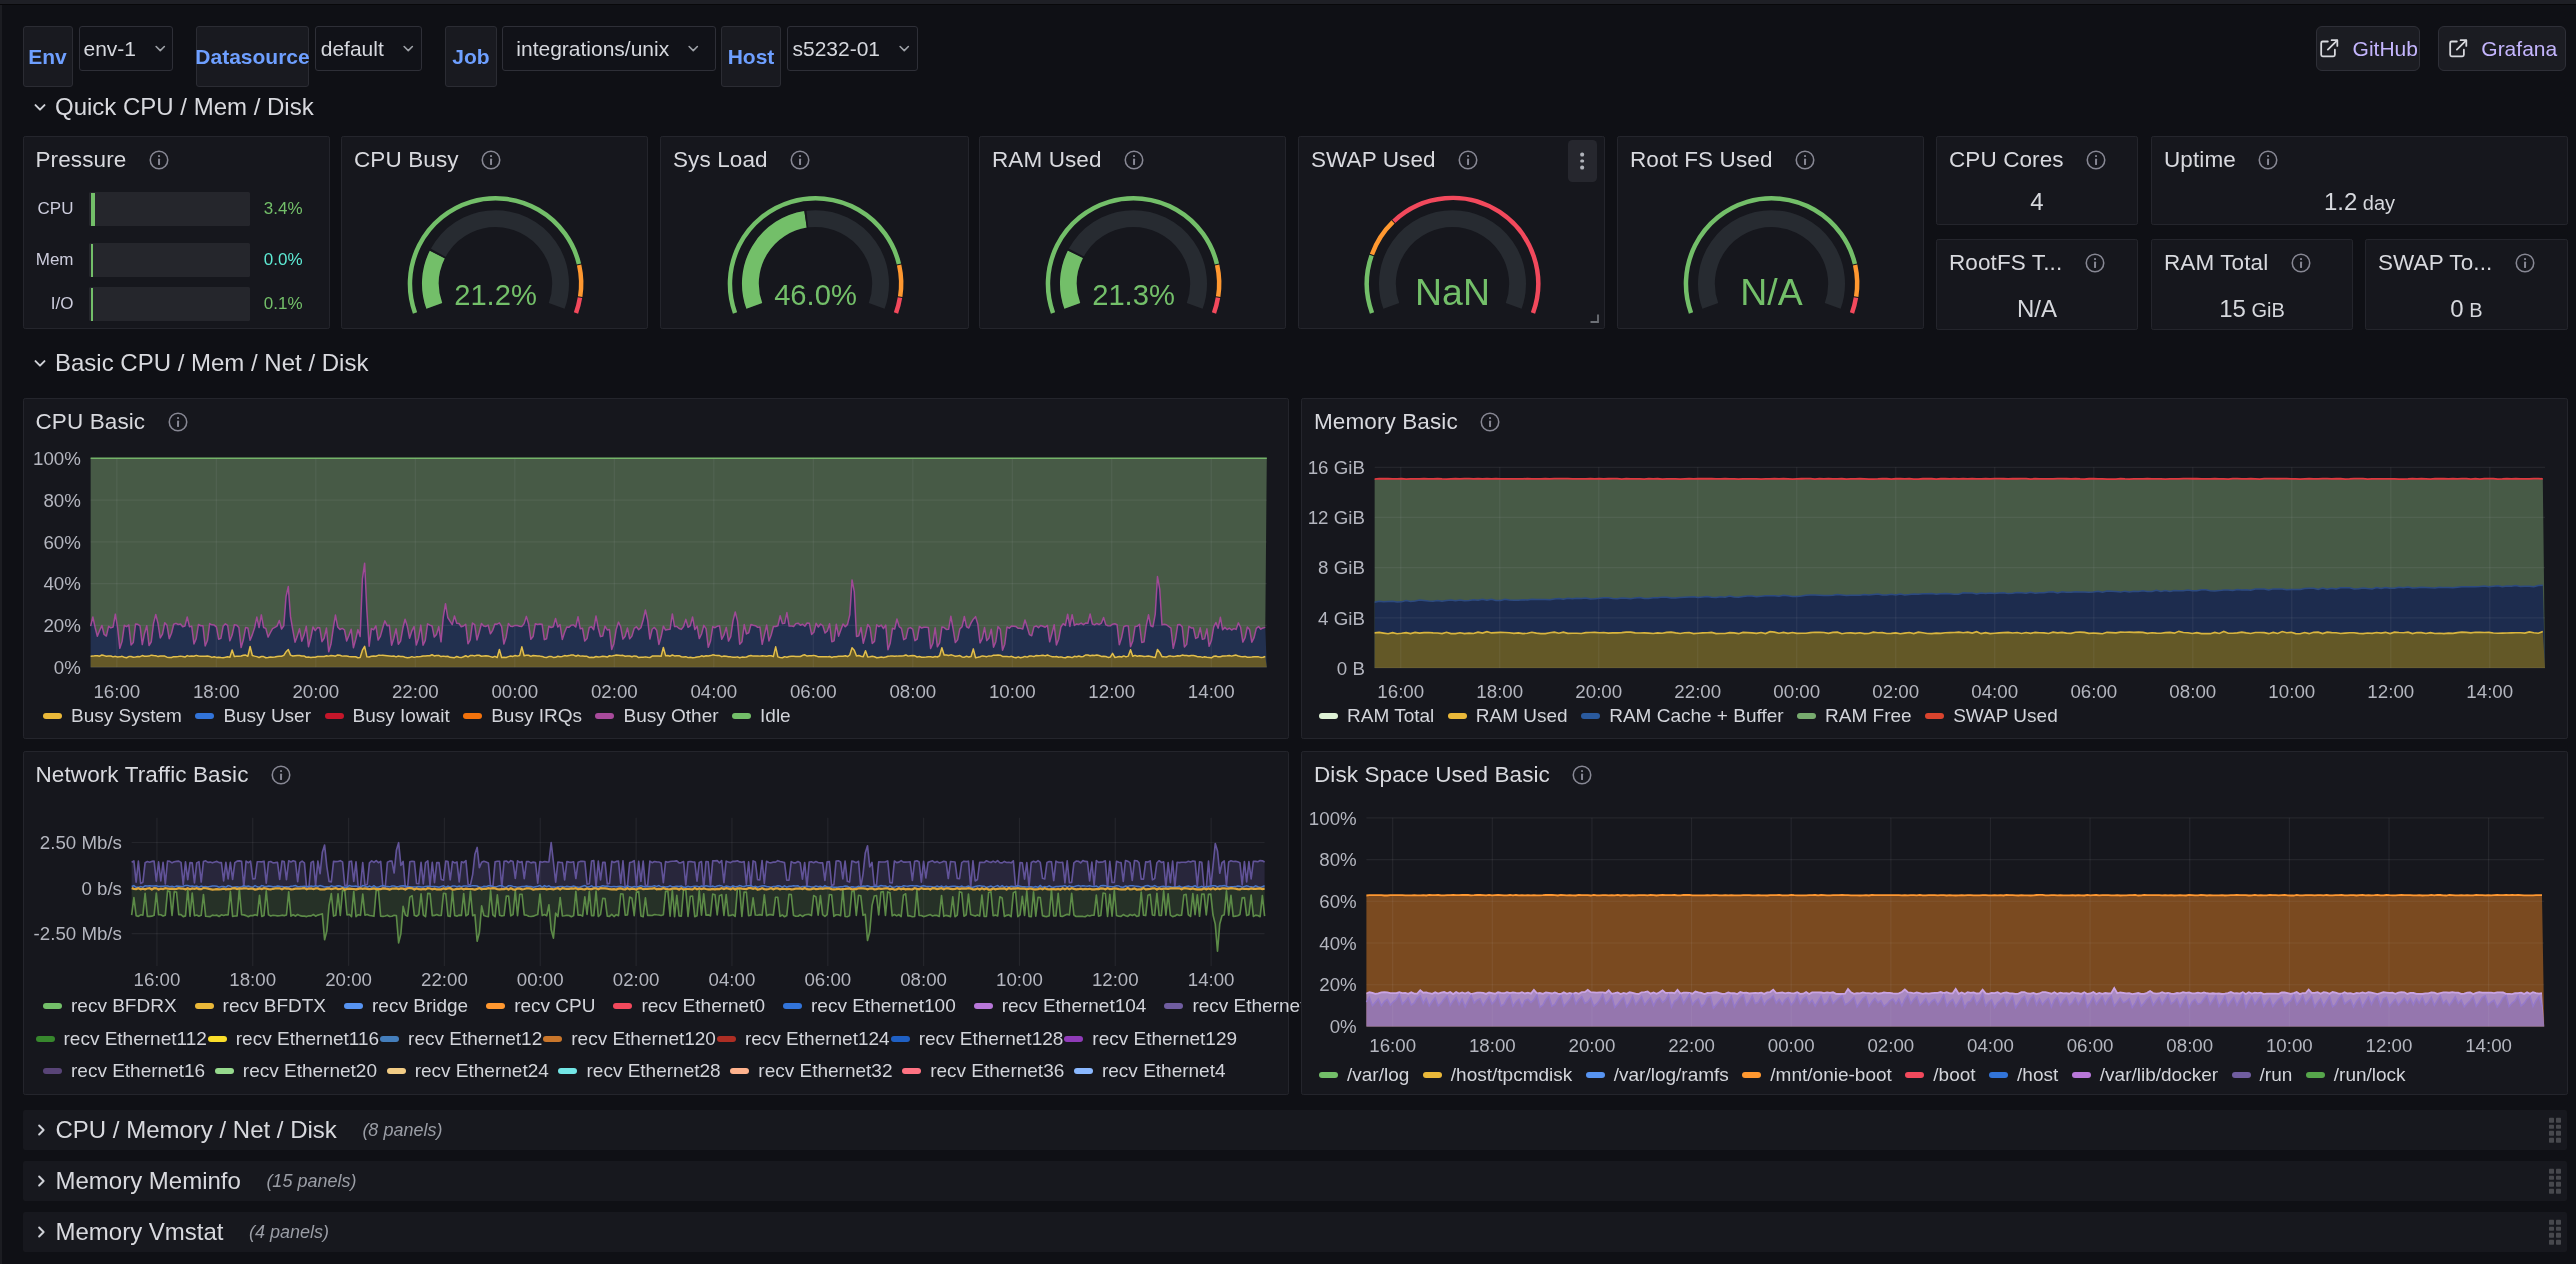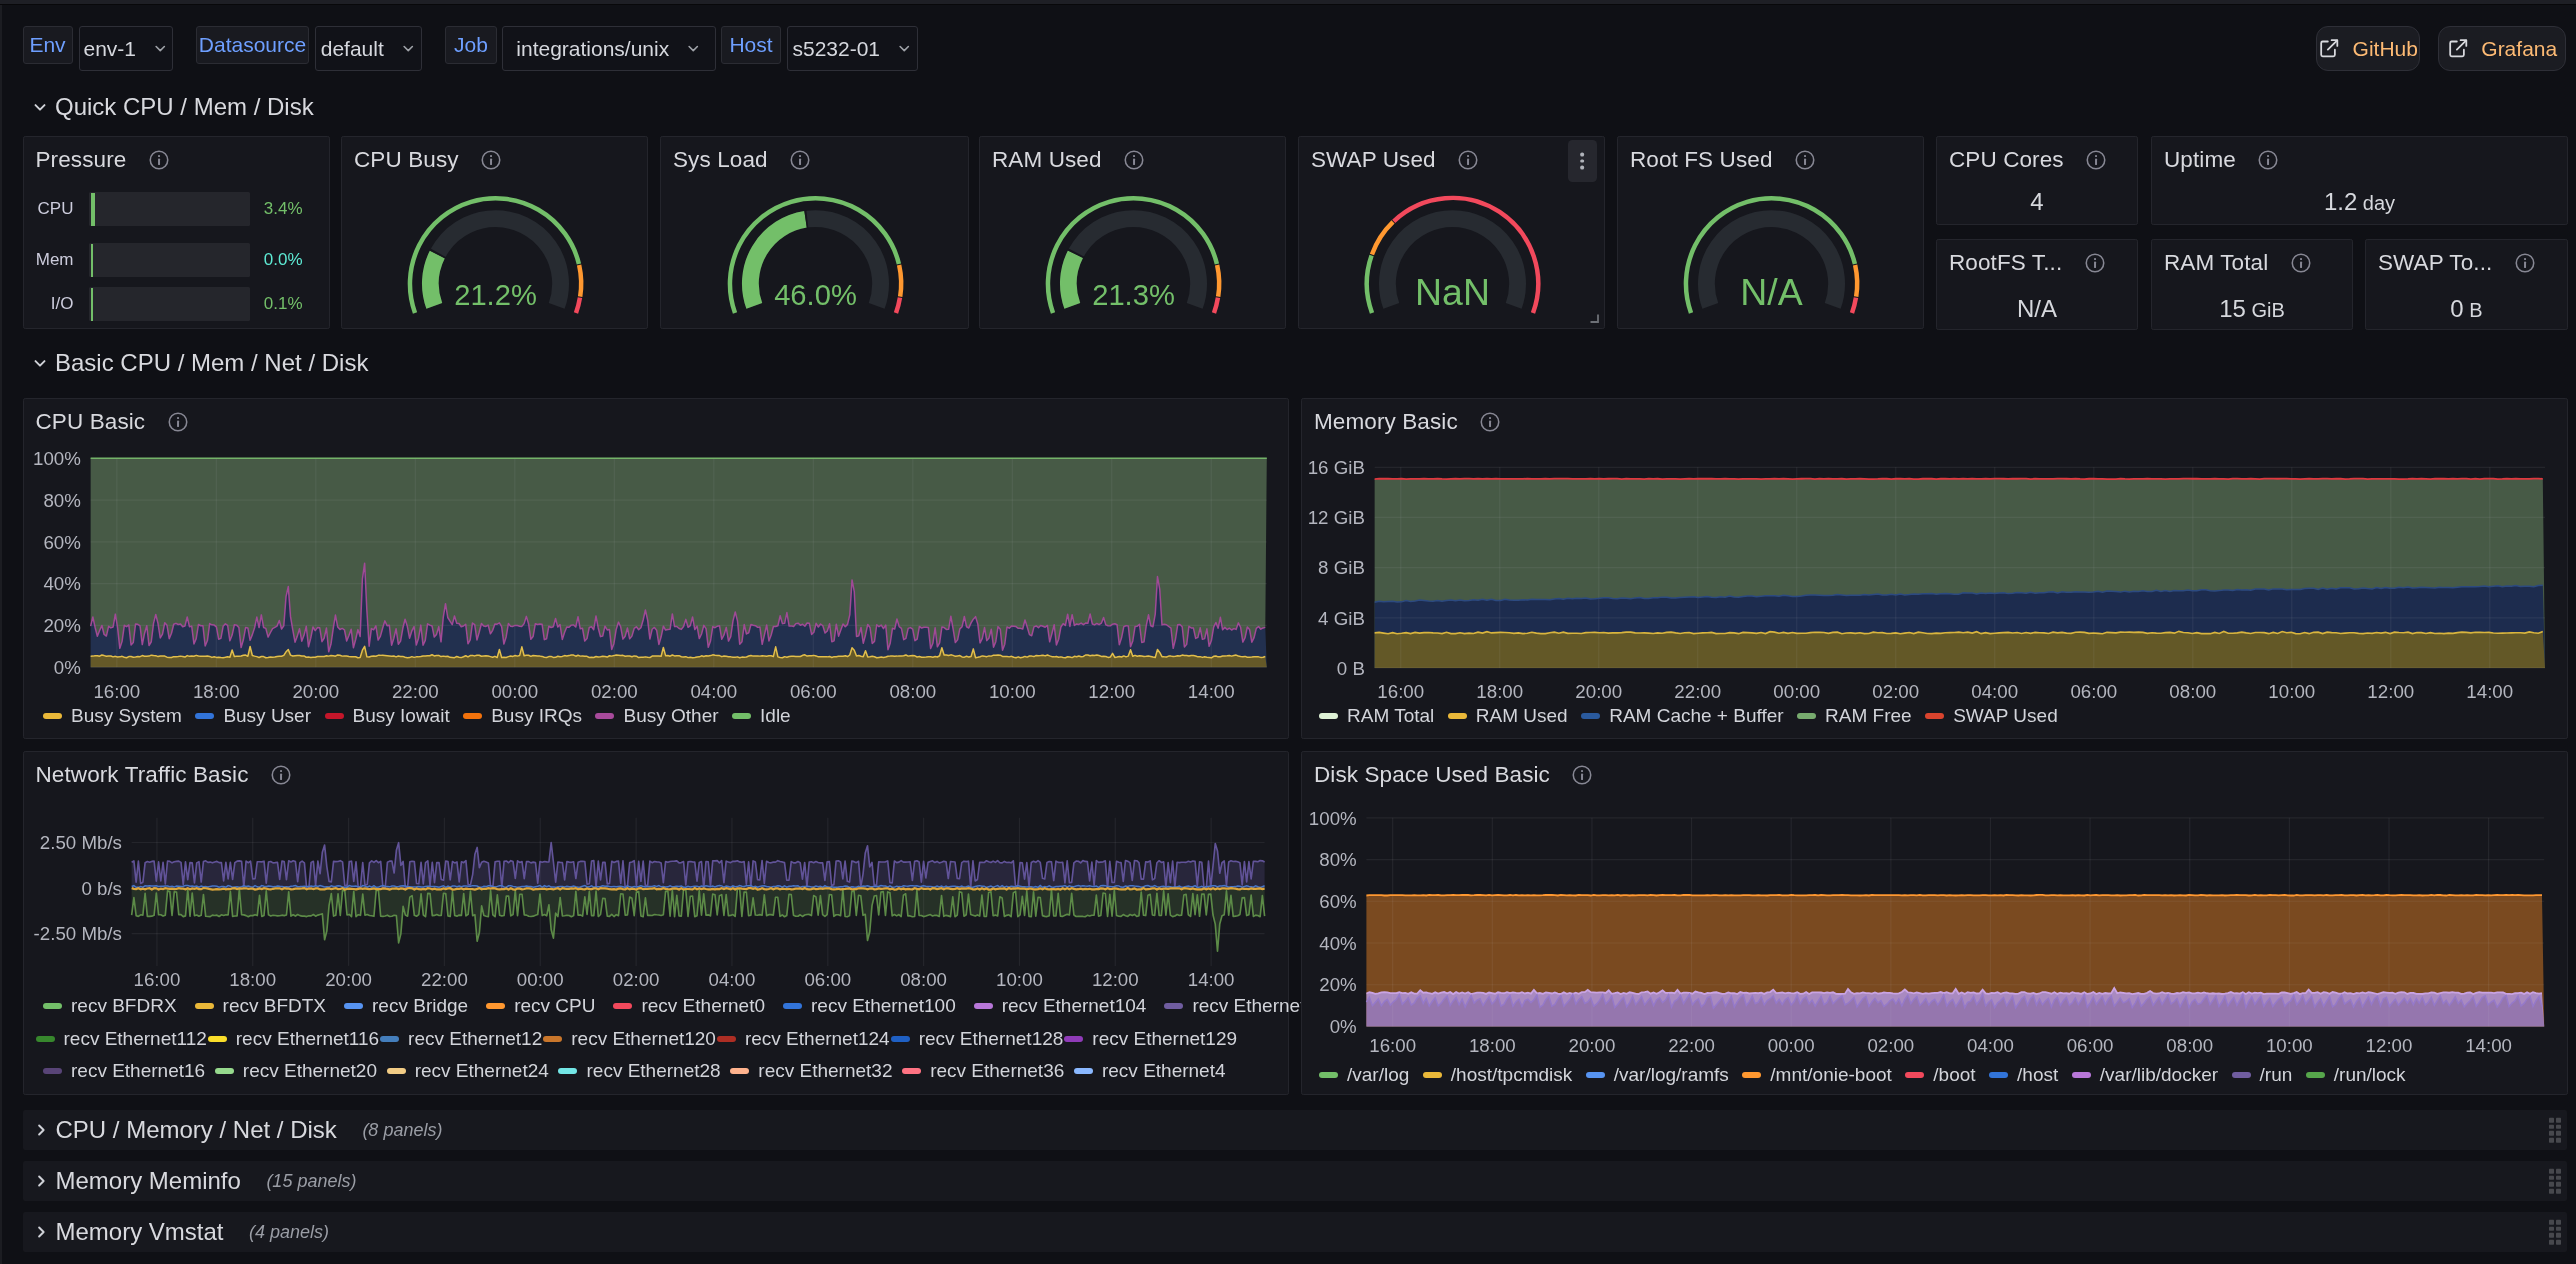--- a/index.html
+++ b/index.html
@@ -1,19 +1,19 @@
 <!DOCTYPE html>
 <html style="font-size:12px"><head><meta charset="utf-8"><style>
 *{margin:0;padding:0;box-sizing:border-box}
 html,body{width:2576px;height:1264px;background:#0f1015;font-family:"Liberation Sans",sans-serif;overflow:hidden;position:relative}
 .panel{position:absolute;background:#16171d;border:0.7px solid #24252c;border-radius:2.2px}
 .ptitle{position:absolute;left:12px;top:9.7px;display:flex;align-items:center;font-size:22.5px;font-weight:500;color:#d8d9de;letter-spacing:0.1px;white-space:nowrap}
-.vlabel{position:absolute;display:flex;align-items:center;justify-content:center;height:38px;background:#191a20;border:0.7px solid #2b2c33;border-radius:3px;color:#6E9FFF;font-size:21px;font-weight:400}
+.vlabel{position:absolute;display:flex;align-items:center;justify-content:center;height:61px;background:#191a20;border:0.7px solid #2b2c33;border-radius:3px;color:#6E9FFF;font-size:21px;font-weight:700}
 .vselect{position:absolute;display:flex;align-items:center;justify-content:center;gap:16px;height:45px;background:#111218;border:0.7px solid #2e2f37;border-radius:3px;color:#d6d8de;font-size:21px}
-.btn{position:absolute;display:flex;align-items:center;justify-content:center;height:45px;background:#1b1c22;border:0.7px solid #2e2f37;border-radius:12px;color:#fdba74;font-size:21px;font-weight:500}
+.btn{position:absolute;display:flex;align-items:center;justify-content:center;height:45px;background:#1b1c22;border:0.7px solid #2e2f37;border-radius:6px;color:#c4b5fd;font-size:21px;font-weight:500}
 .sechdr{position:absolute;display:flex;align-items:center;gap:6px;color:#d8d9de;font-size:24px;font-weight:500}
 .rowband{position:absolute;background:#17181e;border-radius:2.2px;display:flex;align-items:center;color:#d8d9de}
 .rowband .cnt{font-size:18px;font-style:italic;color:#9a9da5;font-weight:400;margin-left:25.5px}
 .rowband .t{font-size:24px;font-weight:500;margin-left:6px}
 .legend{position:absolute;display:flex;flex-wrap:nowrap;column-gap:13.5px;align-items:center;font-size:19px;color:#d2d4da;white-space:nowrap}
 .li{display:flex;align-items:center}
 .pill{display:inline-block;width:19px;height:6px;border-radius:3px;margin-right:9px}
 .kdot{width:3.7px;height:3.7px;border-radius:50%;background:#b0b3ba}
 .statv{position:absolute;left:0;right:0;text-align:center;color:#d6d8dd;font-weight:500;line-height:28.5px}
 </style></head><body>

